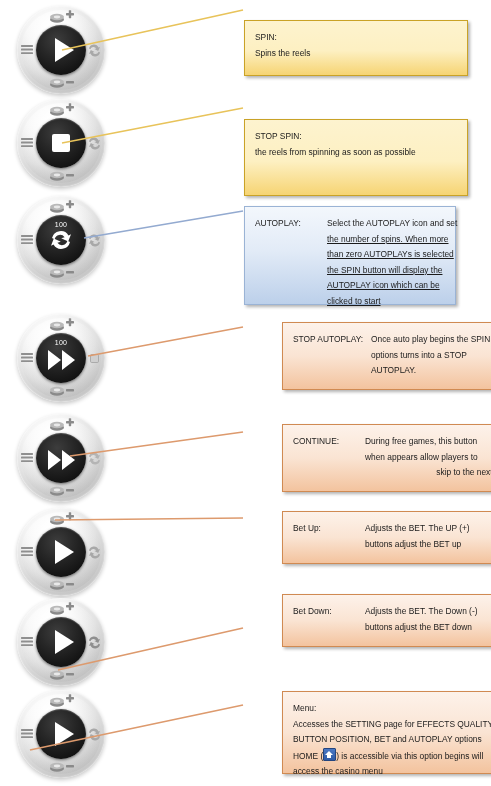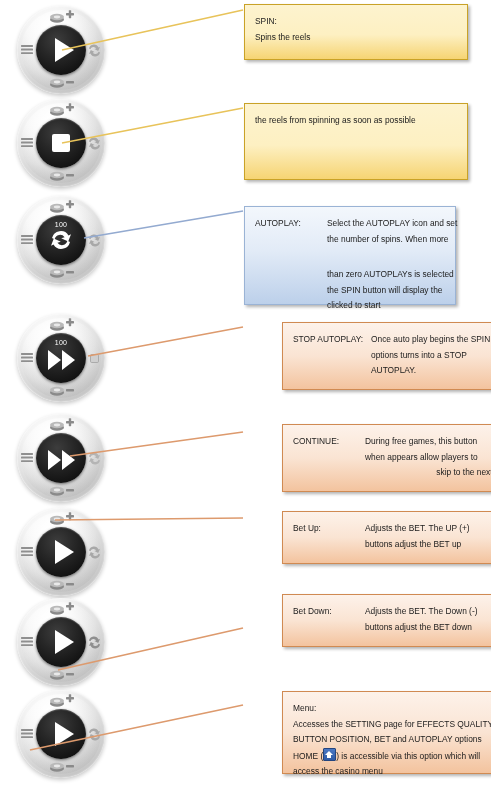--- a/index.html
+++ b/index.html
@@ -106,20 +106,21 @@
     border: 1px solid;
     padding: 9px 10px 8px 10px;
     font-size: 8.4px;
     line-height: 15.6px;
     color: #1b1b1b;
     box-shadow: 2px 2px 3px rgba(0,0,0,0.30);
   }
   .callout.yellow {
     border-color: #c9a227;
     background: linear-gradient(to bottom, #fdf3cf 0%, #fdf0c2 55%, #f6d473 100%);
+    margin-top: 16px;
   }
   .callout.blue {
     border-color: #9ab3d5;
     background: linear-gradient(to bottom, #f3f7fc 0%, #e2ebf7 45%, #bcd0ea 100%);
   }
   .callout.orange {
     border-color: #d08a52;
     background: linear-gradient(to bottom, #fdf2ea 0%, #fae4d3 50%, #f3c39e 100%);
     margin-left: 38px;
   }
@@ -588,28 +589,30 @@
   <line x1="58" y1="670" x2="243" y2="628" stroke="#dd9a6d" stroke-width="1.6"></line>
   <line x1="30" y1="750" x2="243" y2="705" stroke="#dd9a6d" stroke-width="1.6"></line>
 </svg>
 
 <div class="callout yellow" style="left:244px; top:4px; width:224px; height:56px;">
   <div class="ln">SPIN:</div>
   <div class="ln">Spins the reels</div>
 </div>
 
 <div class="callout yellow" style="left:244px; top:103px; width:224px; height:77px;">
+  <div class="ln">STOP SPIN:</div>
   <div class="ln">the reels from spinning  as soon as possible</div>
 </div>
 
-<div class="callout blue" style="left:244px; top:206px; width:212px; height:99px;">
+<div class="callout blue" style="left:244px; top:206px; width:212px; height:99px;text-decoration:underline;">
   <div class="ln"><span class="term term-w">AUTOPLAY:</span><span class="body-ind">Select the AUTOPLAY icon and set</span></div>
   <div class="ln" style="padding-left:72px;">the number of spins. When more</div>
-  <div class="ln" style="padding-left:72px;margin-top:20px;">than zero AUTOPLAYs is selected</div>
+  <div class="ln" style="padding-left:72px;">than zero AUTOPLAYs is selected</div>
   <div class="ln" style="padding-left:72px;">the SPIN button will  display the</div>
+  <div class="ln" style="padding-left:72px;">AUTOPLAY icon which can be</div>
   <div class="ln" style="padding-left:72px;">clicked to start</div>
 </div>
 
 <div class="callout orange" style="left:244px; top:322px; width:218px; height:68px;">
   <div class="ln"><span class="term term-w2">STOP AUTOPLAY:</span><span class="body-ind">Once auto play begins the SPIN</span></div>
   <div class="ln" style="padding-left:78px;">options turns into a STOP</div>
   <div class="ln" style="padding-left:78px;">AUTOPLAY.</div>
 </div>
 
 <div class="callout orange" style="left:244px; top:424px; width:264px; height:68px;">
@@ -625,15 +628,15 @@
 
 <div class="callout orange" style="left:244px; top:594px; width:223px; height:53px;">
   <div class="ln"><span class="term term-w">Bet Down:</span><span class="body-ind">Adjusts the BET. The Down (-)</span></div>
   <div class="ln" style="padding-left:72px;">buttons  adjust the BET down</div>
 </div>
 
 <div class="callout orange" style="left:244px; top:691px; width:225px; height:83px;">
   <div class="ln">Menu:</div>
   <div class="ln">Accesses the SETTING page for EFFECTS  QUALITY,  SPIN</div>
   <div class="ln">BUTTON POSITION,  BET  and AUTOPLAY  options</div>
-  <div class="ln"><span>HOME (</span><span class="home-glyph"></span><span>) is accessible via this option which  will</span></div>
+  <div class="ln"><span>HOME (</span><span class="home-glyph"></span><span>) is accessible via this option begins  will</span></div>
   <div class="ln">access the casino menu</div>
 </div>
 
 </body></html>

